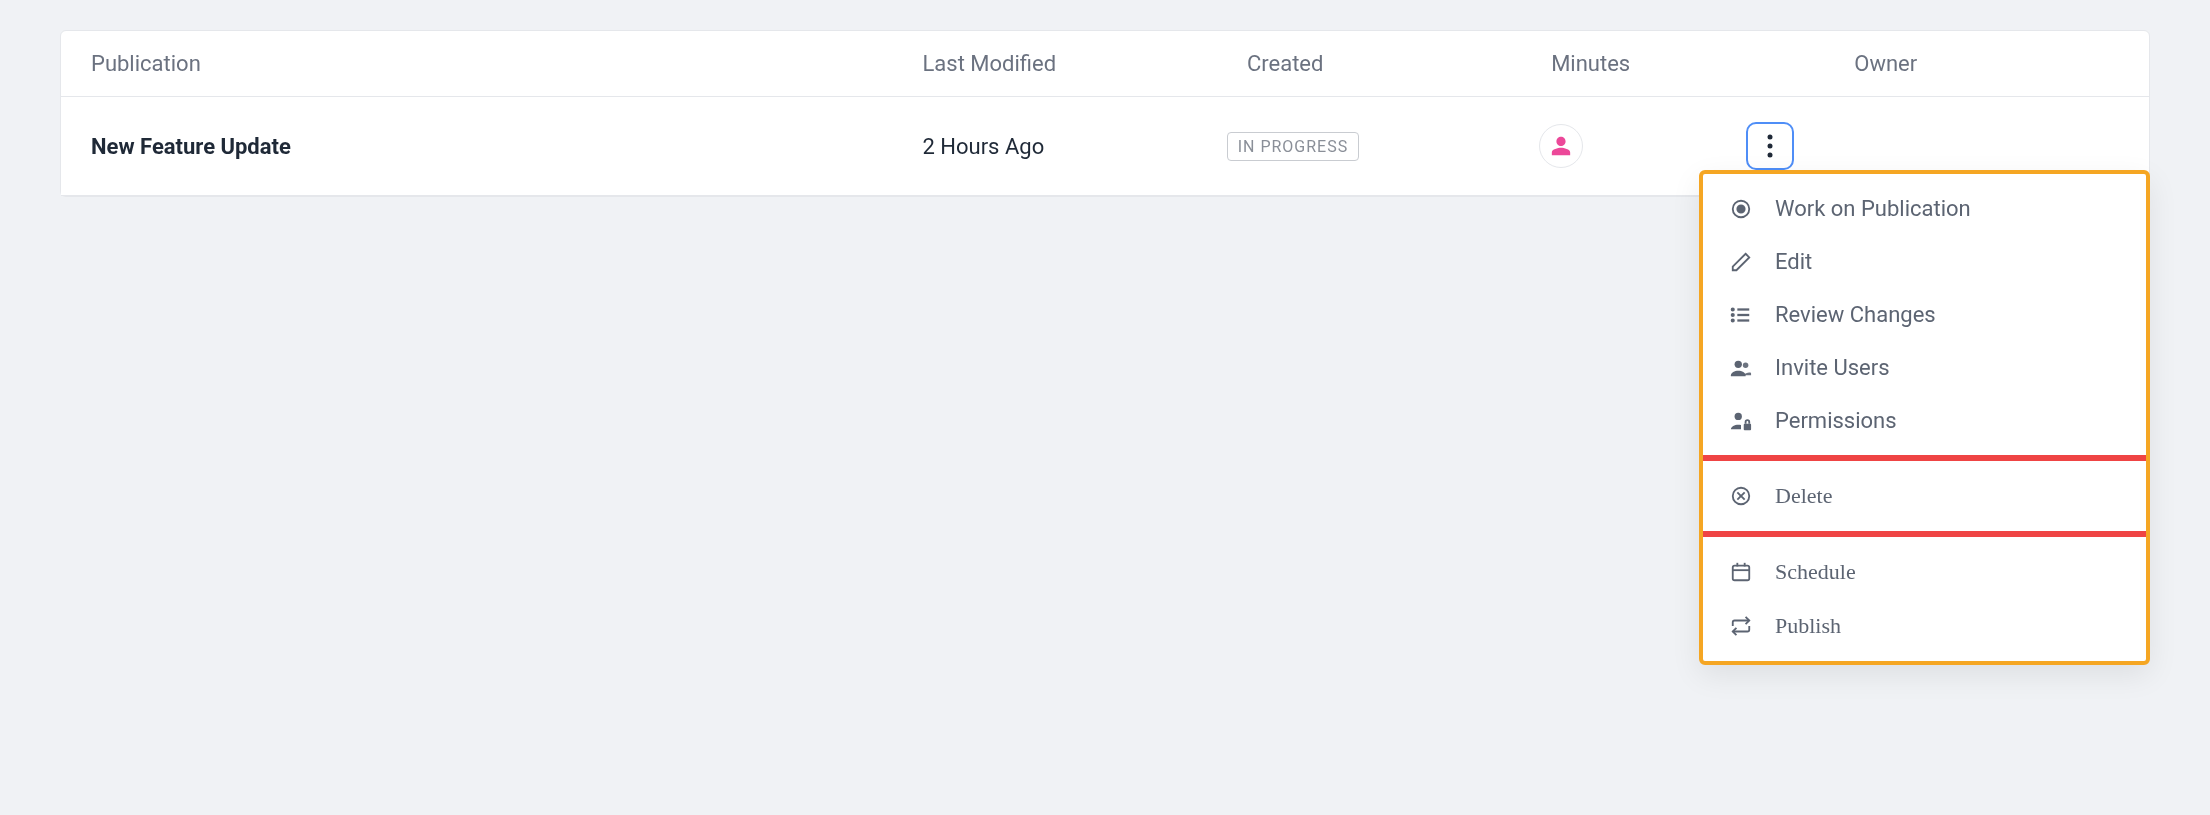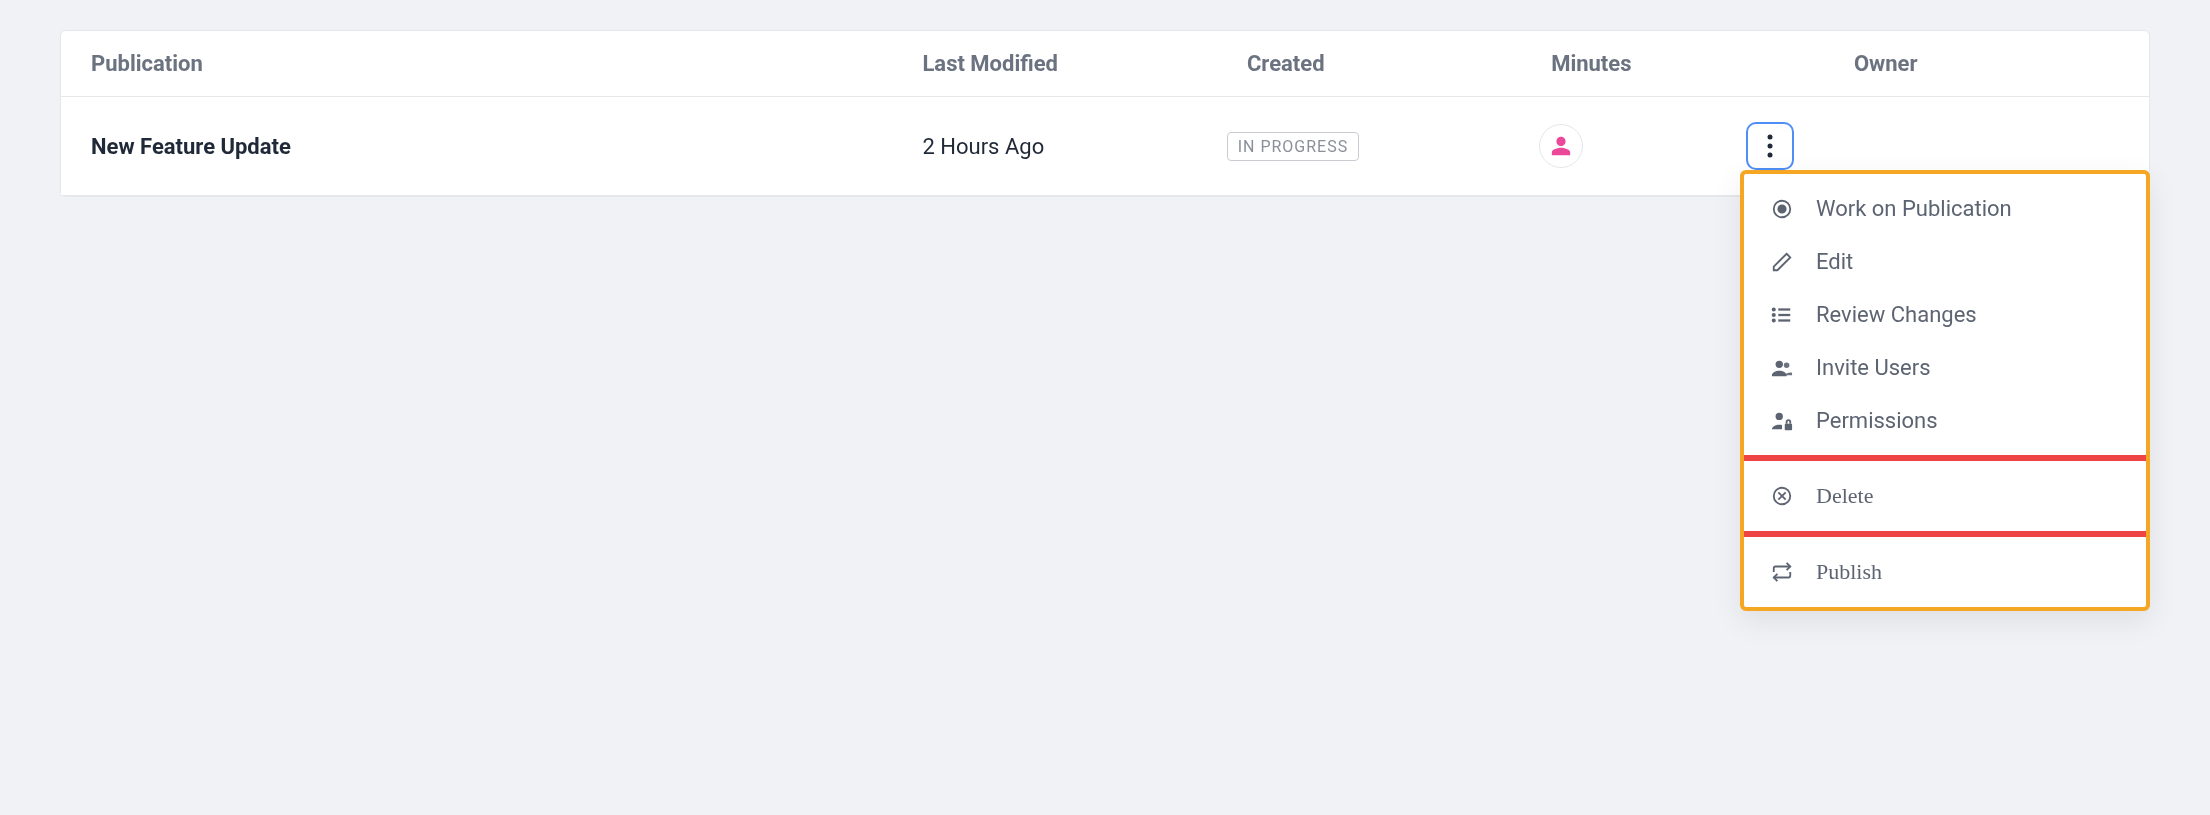--- a/index.html
+++ b/index.html
@@ -20,21 +20,21 @@
       border: 1px solid #e5e7eb;
       overflow: visible;
       position: relative;
     }
     .table-header {
       display: flex;
       align-items: flex-start;
       padding: 20px 30px;
       color: #6b7280;
       font-size: 22px;
-      font-weight: 700;
+      font-weight: 400;
       border-bottom: 1px solid #e5e7eb;
     }
     .table-row {
       display: flex;
       align-items: center;
       padding: 25px 30px;
       background: #fff;
       font-size: 22px;
       color: #1f2937;
       border-bottom: 1px solid #e5e7eb;
@@ -70,21 +70,21 @@
       border: 2px solid #4f8ef7;
       border-radius: 10px;
       align-items: center; justify-content: center;
       background: #fff;
       cursor: pointer;
     }
     .dropdown {
       position: absolute;
       top: 140px;
       right: 0px;
-      width: 410px;
+      width: 451px;
       background: #fff;
       border: 4px solid #f5a623;
       border-radius: 6px;
       box-shadow: 0 10px 30px rgba(0,0,0,0.08);
       z-index: 10;
     }
     .dropdown-section {
       padding: 8px 0;
     }
     .dropdown-section + .dropdown-section {
@@ -213,20 +213,31 @@
           </svg>
         </span>
         <span>Delete</span>
       </div>
     </div>
 
     <div class="dropdown-section">
       <div class="dropdown-item">
         <span class="dropdown-icon">
           <svg width="22" height="22" viewBox="0 0 24 24" fill="none" stroke="#5c6472" stroke-width="2">
+            <rect x="3" y="5" width="18" height="16" rx="2"></rect>
+              <line x1="3" y1="10" x2="21" y2="10"></line>
+            <line x1="8" y1="2" x2="8" y2="6"></line>
+              <line x1="16" y1="2" x2="16" y2="6"></line>
+          </svg>
+        </span>
+        <span>Schedule</span>
+      </div>
+      <div class="dropdown-item">
+        <span class="dropdown-icon">
+          <svg width="22" height="22" viewBox="0 0 24 24" fill="none" stroke="#5c6472" stroke-width="2">
             <polyline points="17 2 21 6 17 10"></polyline>
               <path d="M3 12V8a2 2 0 0 1 2-2h16"></path>
             <polyline points="7 22 3 18 7 14"></polyline>
               <path d="M21 12v4a2 2 0 0 1-2 2H3"></path>
           </svg>
         </span>
         <span>Publish</span>
       </div>
     </div>
 

